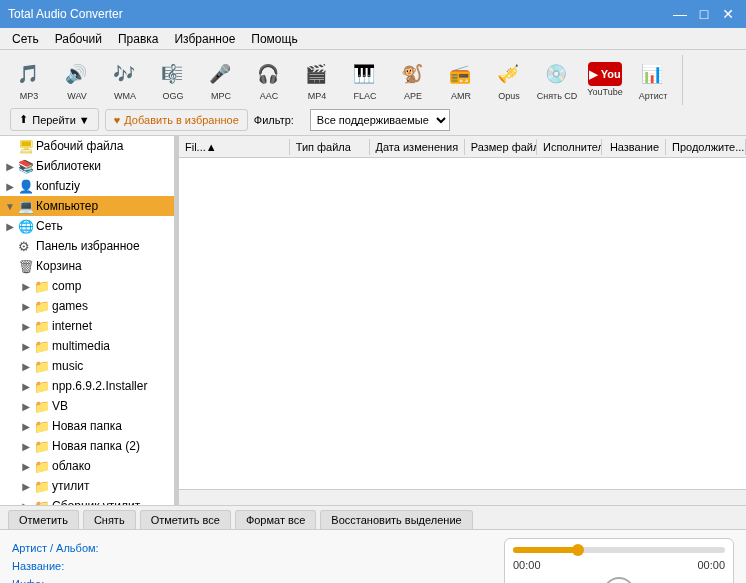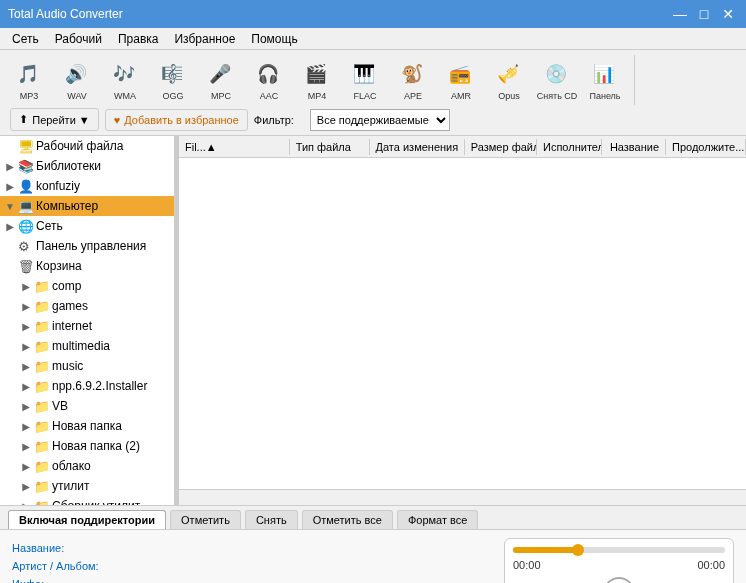--- a/index.html
+++ b/index.html
@@ -433,22 +433,26 @@
   </button>
   <button class="toolbar-btn">
     <div class="toolbar-icon opus-icon">🎺</div>
     <span class="toolbar-label">Opus</span>
   </button>
   <button class="toolbar-btn">
     <div class="toolbar-icon sniat-icon">💿</div>
     <span class="toolbar-label">Снять CD</span>
   </button>
   <button class="toolbar-btn">
+    <div class="toolbar-icon youtube-icon" style="font-size:11px;background:#cc0000;color:white;border-radius:4px;width:34px;height:24px;display:flex;align-items:center;justify-content:center;font-weight:bold;">▶ You</div>
+    <span class="toolbar-label">YouTube</span>
+  </button>
+  <button class="toolbar-btn">
     <div class="toolbar-icon otchet-icon">📊</div>
-    <span class="toolbar-label">Панель</span>
+    <span class="toolbar-label">Артист</span>
   </button>
   <div class="toolbar-separator"></div>
 
   <div class="toolbar-right">
     <button class="go-btn">
       <span>⬆</span>
       <span>Перейти ▼</span>
     </button>
     <button class="fav-btn">
       <span>♥</span>
@@ -497,21 +501,21 @@
 
     <div class="tree-item" style="padding-left:2px;">
       <span class="tree-expand">▶</span>
       <span class="tree-icon network-icon">🌐</span>
       <span class="tree-label">Сеть</span>
     </div>
 
     <div class="tree-item" style="padding-left:2px;">
       <span class="tree-expand"> </span>
       <span class="tree-icon control-icon">⚙</span>
-      <span class="tree-label">Панель управления</span>
+      <span class="tree-label">Панель избранное</span>
     </div>
 
     <div class="tree-item" style="padding-left:2px;">
       <span class="tree-expand"> </span>
       <span class="tree-icon trash-icon">🗑</span>
       <span class="tree-label">Корзина</span>
     </div>
 
     <div class="tree-item" style="padding-left:18px;">
       <span class="tree-expand">▶</span>
@@ -607,35 +611,35 @@
 
     <div class="h-scroll-bar">
       <div class="h-scroll-inner">
         <div class="h-scroll-content"></div>
       </div>
     </div>
   </div>
 </div>
 
 <div class="bottom-tabs">
-  <button class="tab-btn active">Включая поддиректории</button>
   <button class="tab-btn">Отметить</button>
   <button class="tab-btn">Снять</button>
   <button class="tab-btn">Отметить все</button>
   <button class="tab-btn">Формат все</button>
+  <button class="tab-btn">Восстановить выделение</button>
 </div>
 
 <div class="media-info-panel">
   <div class="media-fields">
     <div class="media-field-row">
+      <span class="media-field-label">Артист / Альбом:</span>
+      <span class="media-field-value"></span>
+    </div>
+    <div class="media-field-row">
       <span class="media-field-label">Название:</span>
-      <span class="media-field-value"></span>
-    </div>
-    <div class="media-field-row">
-      <span class="media-field-label">Артист / Альбом:</span>
       <span class="media-field-value"></span>
     </div>
     <div class="media-field-row">
       <span class="media-field-label">Инфо:</span>
       <span class="media-field-value"></span>
     </div>
   </div>
 
   <div class="media-player">
     <div class="player-progress">

